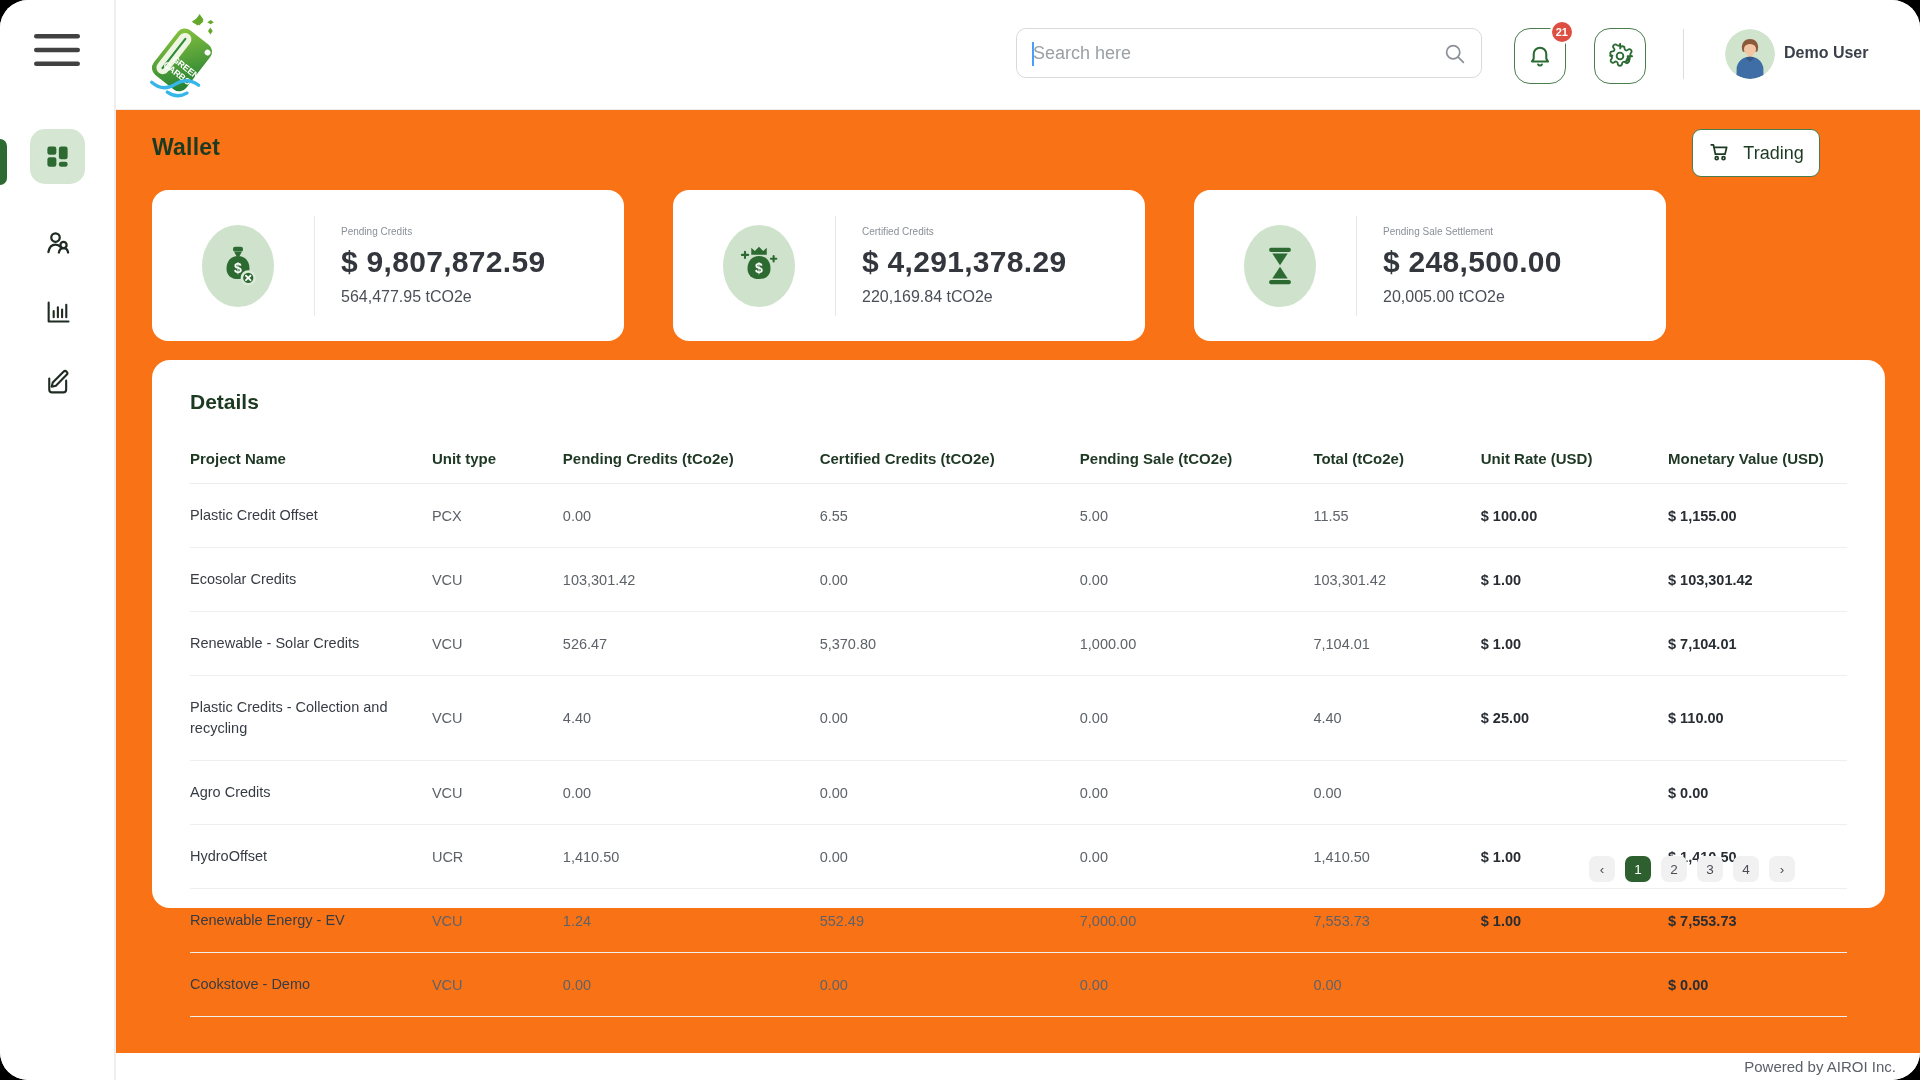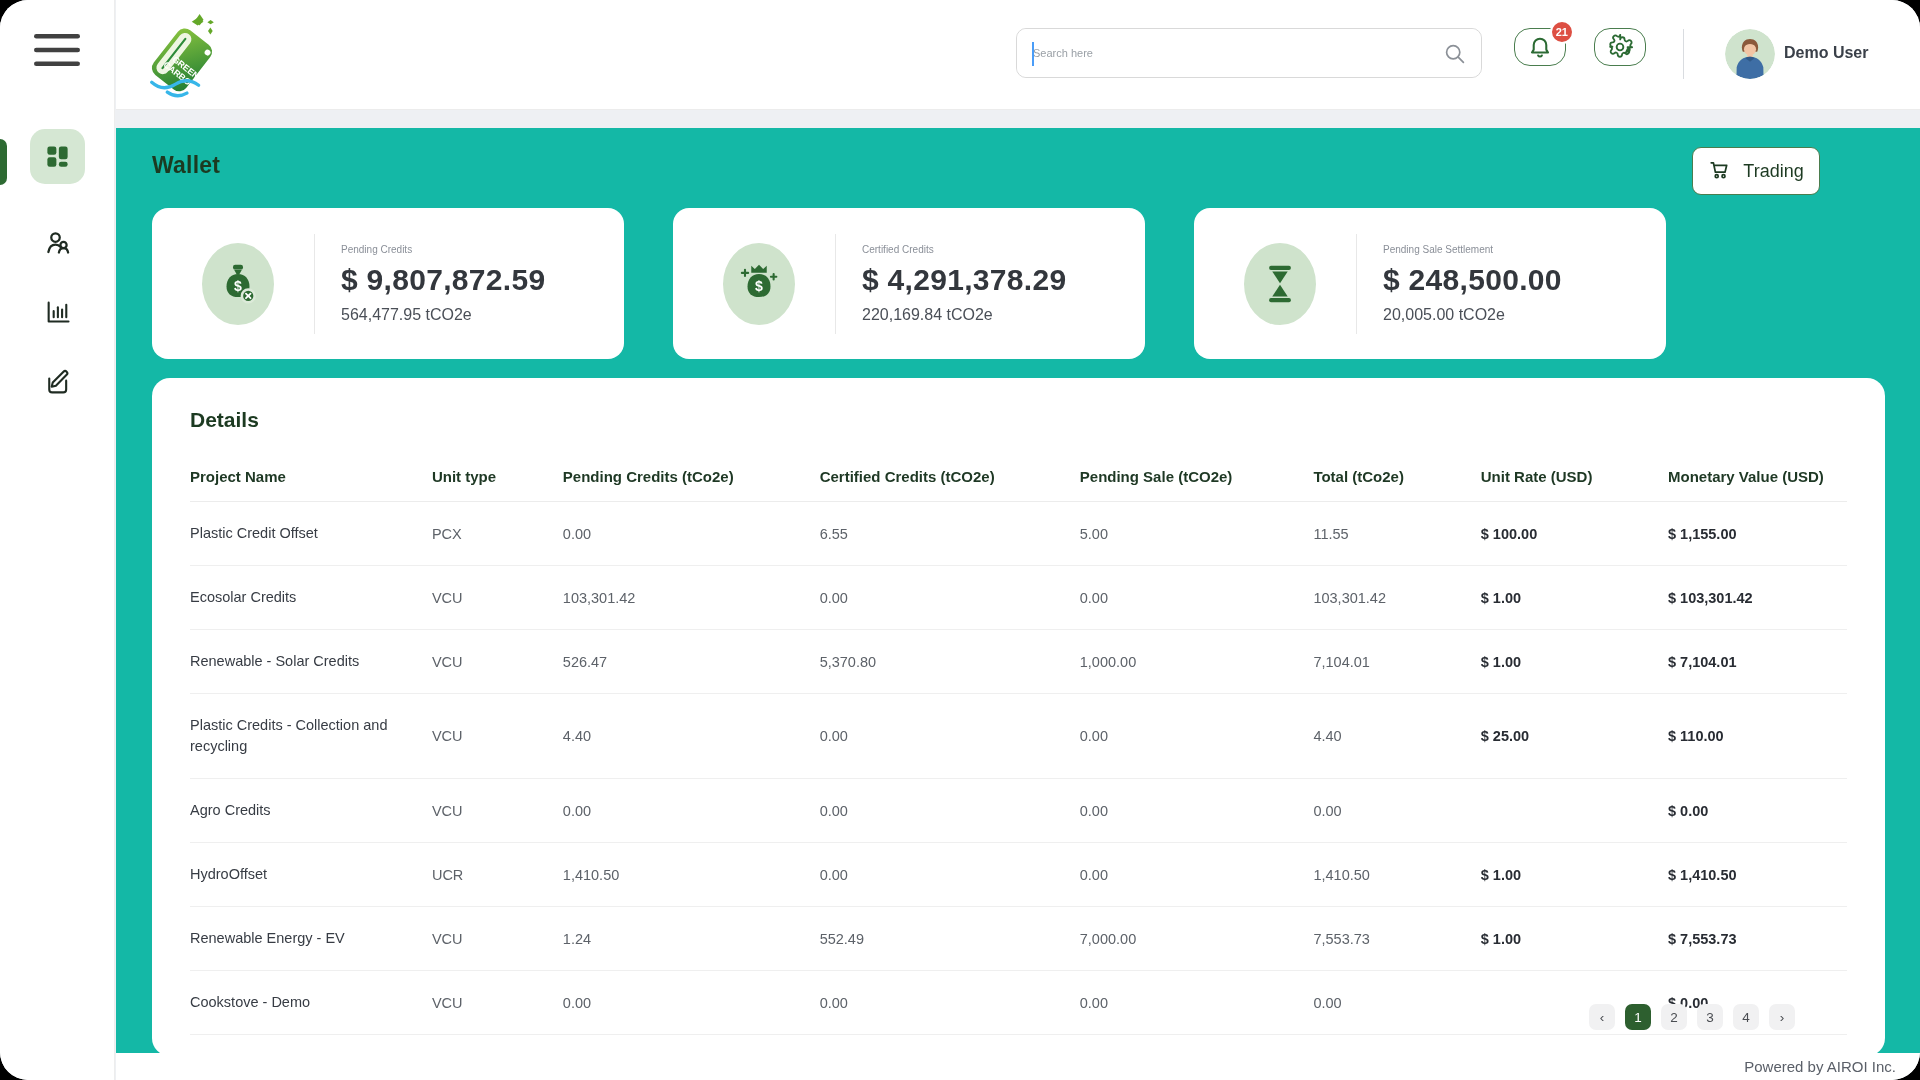--- a/index.html
+++ b/index.html
@@ -10,47 +10,47 @@
   .sidebar { position:absolute; left:0; top:0; bottom:0; width:115px; background:#fff; border-right:1px solid #ededed; z-index:6; }
   .hamburger { position:absolute; left:34px; top:32px; width:46px; height:36px; cursor:pointer; background:none; border:none; }
   .active-pill { position:absolute; left:0; top:139px; width:7px; height:46px; background:#2d6a32; border-radius:0 8px 8px 0; }
   .nav-btn { position:absolute; left:35px; width:46px; height:46px; display:flex; align-items:center; justify-content:center; background:none; border:none; cursor:pointer; }
   .nav-btn.active { left:30px; width:55px; height:55px; background:#d5e7d3; border-radius:15px; }
 
   
   .header { position:absolute; left:116px; right:0; top:0; height:110px; background:#fff; border-bottom:1px solid #ececec; z-index:5; }
   .logo { position:absolute; left:22px; top:6px; }
   .search-wrap { position:absolute; left:900px; top:28px; width:466px; height:50px; border:1px solid #d9d9d9; border-radius:10px; background:#fff; }
-  .search-input { position:absolute; inset:0; border:none; outline:none; border-radius:10px; padding:0 52px 0 16px; font-size:11px; color:#333; font-family:"Liberation Sans",sans-serif; }
+  .search-input { position:absolute; inset:0; border:none; outline:none; border-radius:10px; padding:0 52px 0 16px; font-size:18px; color:#333; font-family:"Liberation Sans",sans-serif; }
   .search-input::placeholder { color:#9aa0a6; }
   .search-caret { position:absolute; left:15px; top:13px; width:2px; height:24px; background:#4a9df8; }
   .search-icon { position:absolute; right:14px; top:13px; }
-  .icon-btn { position:absolute; top:28px; width:52px; height:38px; border:1.5px solid #4a7d4e; border-radius:16px; background:#fff; display:flex; align-items:center; justify-content:center; cursor:pointer; }
+  .icon-btn { position:absolute; top:28px; width:52px; height:56px; border:1.5px solid #4a7d4e; border-radius:16px; background:#fff; display:flex; align-items:center; justify-content:center; cursor:pointer; }
   .bell-btn { left:1398px; }
   .gear-btn { left:1478px; }
   .badge { position:absolute; top:-9px; right:-9px; min-width:24px; height:24px; border-radius:12px; background:#dd4f43; border:2px solid #fff; color:#fff; font-size:11px; font-weight:bold; display:flex; align-items:center; justify-content:center; padding:0 4px; }
   .header-divider { position:absolute; left:1567px; top:29px; width:1px; height:50px; background:#d9dce0; }
   .avatar { position:absolute; left:1609px; top:29px; width:50px; height:50px; border-radius:50%; overflow:hidden; cursor:pointer; }
   .user-name { position:absolute; left:1668px; top:44px; font-size:16px; font-weight:bold; color:#3a4049; cursor:pointer; }
 
   
-  .main { position:absolute; left:116px; right:0; top:110px; bottom:27px; background:#14b8a6;margin-top:18px; }
+  .main { position:absolute; left:116px; right:0; top:110px; bottom:27px; background:#f97316; }
   .page-title { position:absolute; left:36px; top:24px; font-size:23px; font-weight:bold; color:#1c3a21; letter-spacing:.2px; }
   .trading-btn { position:absolute; left:1576px; top:19px; width:128px; height:48px; border:1.5px solid #4a7d4e; border-radius:9px; background:#fff; display:flex; align-items:center; justify-content:center; gap:11px; font-size:18px; color:#1d3a22; font-weight:500; cursor:pointer; font-family:"Liberation Sans",sans-serif; }
 
   .cards { position:absolute; left:36px; top:80px; display:flex; gap:49px; }
   .card { width:472px; height:151px; background:#fff; border-radius:16px; display:flex; align-items:center; padding:0 0 0 50px; }
   .card-icon { width:72px; height:82px; border-radius:50%; background:#cfe3cc; display:flex; align-items:center; justify-content:center; flex:0 0 auto; }
   .card-divider { width:1px; height:100px; background:#e8e8e8; margin:0 26px 0 40px; }
   .card-label { font-size:10px; color:#8a8f98; margin-bottom:8px; }
   .card-amount { font-size:30px; font-weight:bold; color:#33373d; margin-bottom:9px; letter-spacing:.3px; }
   .card-volume { font-size:16px; color:#4a4f57; }
 
   
-  .panel { position:absolute; left:36px; top:250px; width:1733px; height:678px; background:#fff; border-radius:18px; padding:30px 38px 0 38px; }
+  .panel { position:absolute; left:36px; top:250px; width:1733px; height:548px; background:#fff; border-radius:18px; padding:30px 38px 0 38px; }
   .panel-title { font-size:21px; font-weight:bold; color:#1c3a21; }
   table { width:100%; border-collapse:collapse; margin-top:22px; table-layout:fixed; }
   th { text-align:left; font-size:15px; font-weight:bold; color:#1e3824; padding:14px 10px 16px 0; border-bottom:1px solid #ececec; }
   td { font-size:14.5px; color:#5d6269; padding:21px 10px 21px 0; border-bottom:1px solid #efefef; vertical-align:middle; }
   td.cell-project { color:#373c44; font-weight:500; padding-right:28px; line-height:1.45; }
   td.cell-strong { color:#282c33; font-weight:bold; }
   tr:last-child td { border-bottom:1px solid #efefef; }
 
   .pagination { position:absolute; right:90px; bottom:26px; display:flex; gap:10px; }
   .page-btn { min-width:26px; height:26px; border-radius:7px; border:none; background:#f1f1f2; color:#4a4d52; font-size:13.5px; display:flex; align-items:center; justify-content:center; cursor:pointer; padding:0 7px; font-family:"Liberation Sans",sans-serif; }

